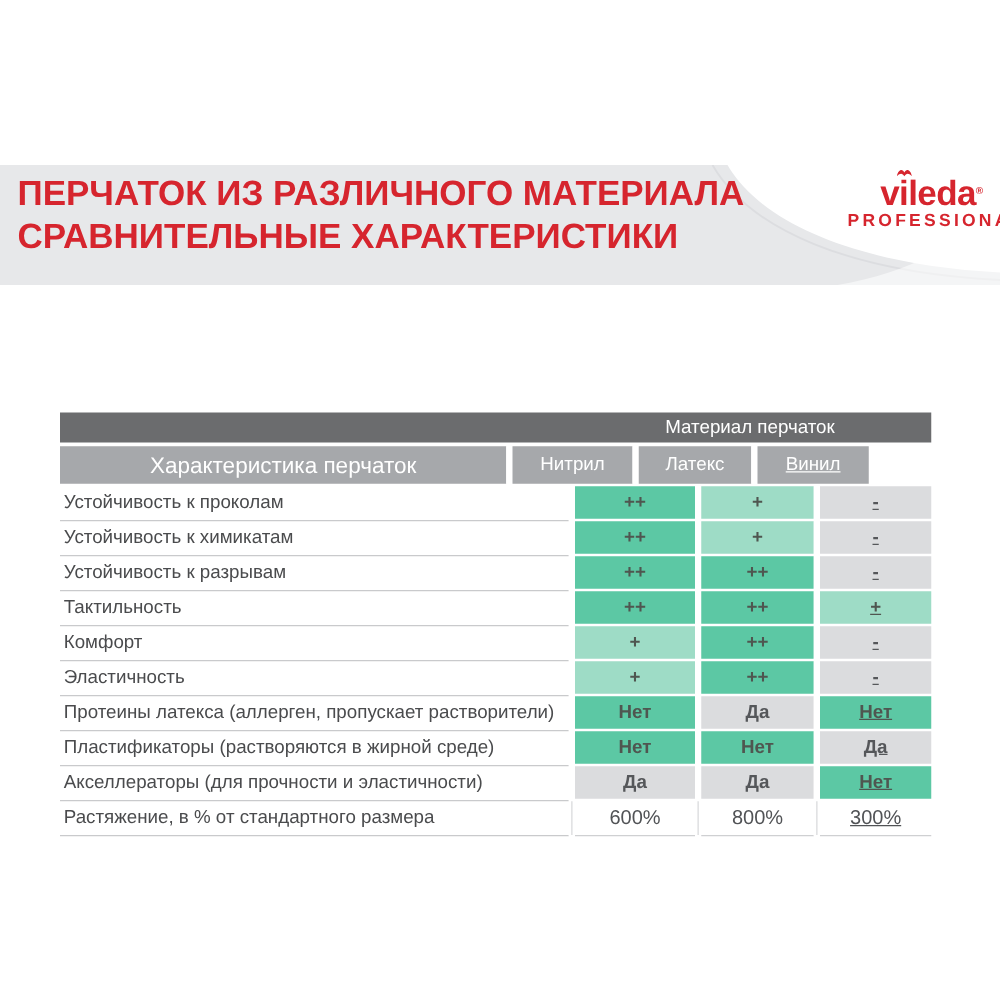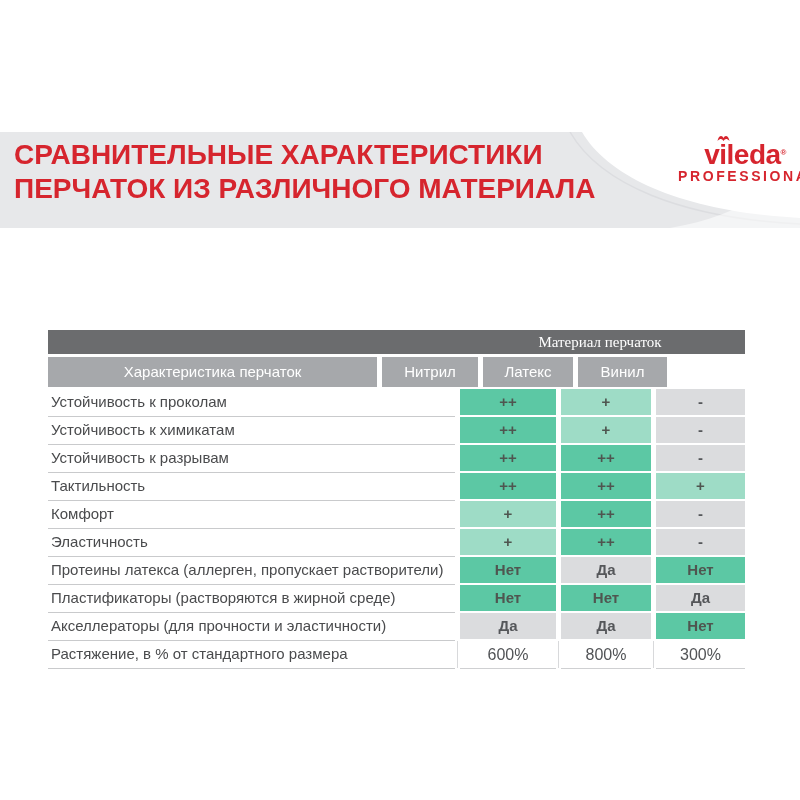--- a/index.html
+++ b/index.html
@@ -16,31 +16,31 @@
     white-space:nowrap;
   }
   .logo{position:absolute;right:14px;top:8px;width:108px;text-align:right;}
   .logo-brand{position:relative;display:inline-block;font-size:28px;font-weight:bold;
     color:#d6252e;line-height:30px;letter-spacing:-0.5px;}
   .logo-bird{position:absolute;left:12px;top:-7px;width:15px;height:10px;}
   .logo-reg{font-size:8px;vertical-align:top;position:relative;top:-2px;}
   .logo-sub{font-size:14px;letter-spacing:2.6px;color:#d6252e;font-weight:bold;margin-top:-2px;}
   
   .table{position:absolute;left:48px;top:330px;width:697px;}
-  .group-row{height:24px;background:#6b6c6e;position:relative;margin-bottom:3px;font-family:Liberation Serif, serif;}
+  .group-row{height:24px;background:#6b6c6e;position:relative;margin-bottom:3px;}
   .group-label{position:absolute;left:407px;width:290px;top:0;height:24px;line-height:24px;
     color:#ffffff;font-size:15px;text-align:center;}
   .head-row{display:flex;height:30px;margin-bottom:2px;}
-  .head-label{width:329px;background:#a6a8ab;color:#ffffff;text-align:center;
-    line-height:30px;font-size:15px;}
+  .head-label{width:357px;background:#a6a8ab;color:#ffffff;text-align:center;
+    line-height:30px;font-size:18px;}
   .head-cell{background:#a6a8ab;color:#ffffff;text-align:center;line-height:30px;font-size:15px;}
   .gap{width:5px;background:#ffffff;flex:none;}
   .w1{width:96px;flex:none;}
   .w2{width:90px;flex:none;}
-  .w3{width:89px;flex:none;}
+  .w3{width:89px;flex:none;text-decoration:underline;}
   .row{display:flex;height:28px;}
   .row-label{width:407px;box-sizing:border-box;font-size:15px;color:#4a4b4d;
     line-height:26px;border-bottom:1px solid #c9cacc;padding-left:3px;white-space:nowrap;flex:none;}
   .cell{height:26px;line-height:26px;text-align:center;font-size:15px;font-weight:bold;color:#4f5650;}
   .c-green{background:#5cc8a4;}
   .c-light{background:#9edcc6;}
   .c-gray{background:#dbdcde;color:#55575a;}
   .c-plain{background:#ffffff;height:27px;line-height:27px;border-bottom:1px solid #cfd0d2;
     box-sizing:content-box;font-weight:normal;font-size:16px;color:#515356;}
   .vline{background:#ffffff linear-gradient(#d8d9db,#d8d9db) no-repeat center top;
@@ -49,22 +49,22 @@
 </head>
 <body>
 
 <div class="band">
   <svg class="swoosh" viewBox="0 0 280 96" xmlns="http://www.w3.org/2000/svg">
     <path d="M 62,0 C 90,48 168,80 280,86 L 280,0 Z" fill="#ffffff"></path>
     <path d="M 50,0 C 80,52 160,86 280,92" stroke="#dcdde0" stroke-width="1.5" fill="none"></path>
     <path d="M 150,96 C 210,86 255,60 280,28 L 280,96 Z" fill="#ffffff" opacity="0.55"></path>
   </svg>
   <div class="title">
+    <div>ПЕРЧАТОК ИЗ РАЗЛИЧНОГО МАТЕРИАЛА</div>
     <div>СРАВНИТЕЛЬНЫЕ ХАРАКТЕРИСТИКИ</div>
-    <div>ПЕРЧАТОК ИЗ РАЗЛИЧНОГО МАТЕРИАЛА</div>
   </div>
   <div class="logo">
     <span class="logo-brand"><svg class="logo-bird" viewBox="0 0 20 12" xmlns="http://www.w3.org/2000/svg">
           <path d="M2,10 C3,3 8,1 10,6 C12,1 17,3 18,10 C14,6 12,7 10,10 C8,7 6,6 2,10 Z" fill="#d6252e"></path>
         </svg><span>vileda</span><span class="logo-reg">®</span></span>
     <div class="logo-sub">PROFESSIONAL</div>
   </div>
 </div>
 
 <div class="table">

